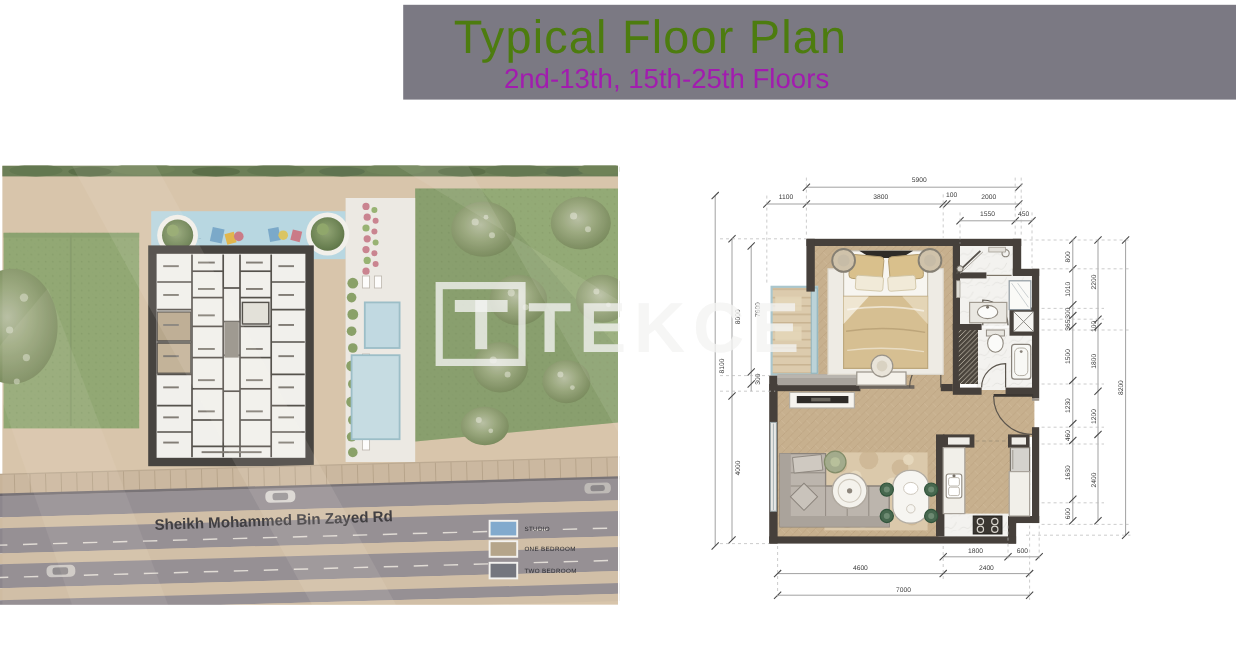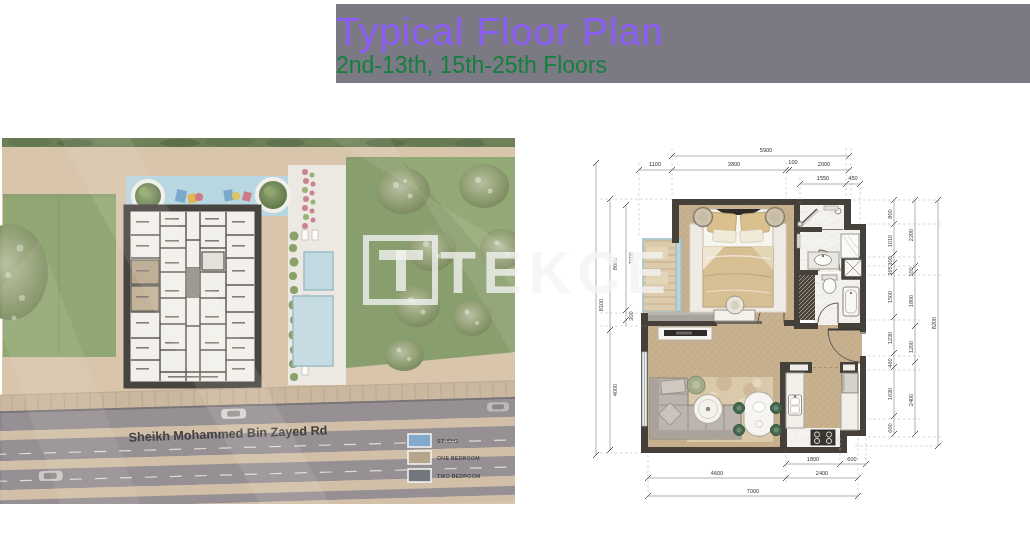--- a/index.html
+++ b/index.html
@@ -5,23 +5,23 @@
   html,body{margin:0;padding:0;}
   body{width:1030px;height:541px;background:#ffffff;position:relative;overflow:hidden;
        font-family:"Liberation Sans", sans-serif;}
   .abs{position:absolute;}
 </style>
 </head>
 <body>
 
 <div class="abs" style="left:336px;top:4px;width:694px;height:79px;background:#7b7983;"></div>
 
-<div class="abs" style="left:336px;top:10px;width:370px;text-align:left;color:#8b5cf6;font-size:39px;letter-spacing:1px;">Typical Floor Plan</div>
-
-<div class="abs" style="left:336px;top:52px;width:339px;text-align:left;color:#15803d;font-size:23px;">2nd-13th, 15th-25th Floors</div>
+<div class="abs" style="left:336px;top:10px;width:370px;text-align:right;color:#4d7c0f;font-size:39px;letter-spacing:1px;">Typical Floor Plan</div>
+
+<div class="abs" style="left:352px;top:52px;width:339px;text-align:right;color:#a21caf;font-size:23px;">2nd-13th, 15th-25th Floors</div>
 
 <svg class="abs" style="left:0;top:138px;" width="516" height="367" viewBox="0 138 516 367">
   <defs>
     <radialGradient id="tree" cx="45%" cy="42%" r="60%">
       <stop offset="0%" stop-color="#b3bc9e"></stop>
       <stop offset="45%" stop-color="#93a376"></stop>
       <stop offset="100%" stop-color="#6d8150"></stop>
     </radialGradient>
     <radialGradient id="treeD" cx="45%" cy="42%" r="60%">
       <stop offset="0%" stop-color="#8aa06b"></stop>

